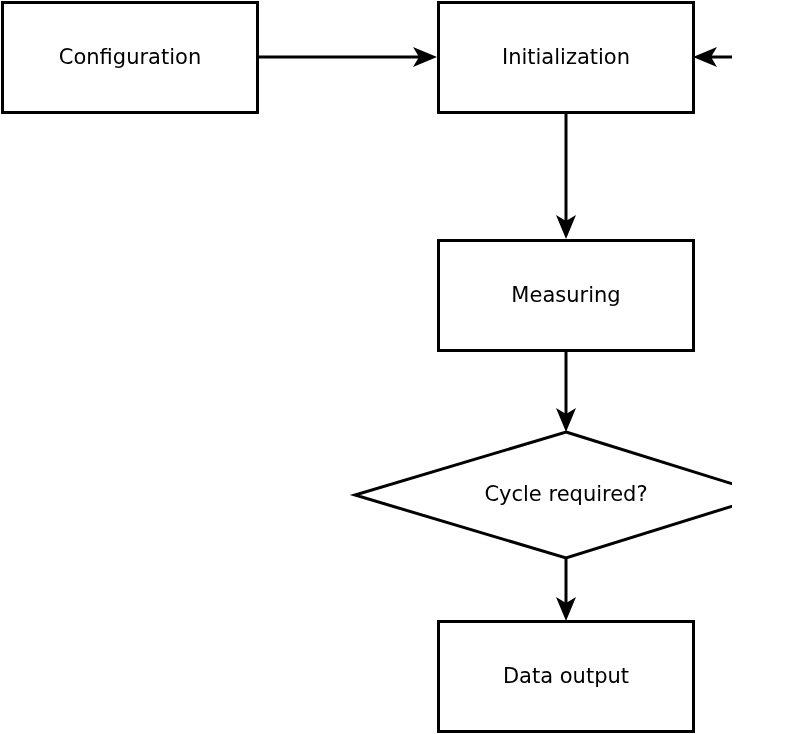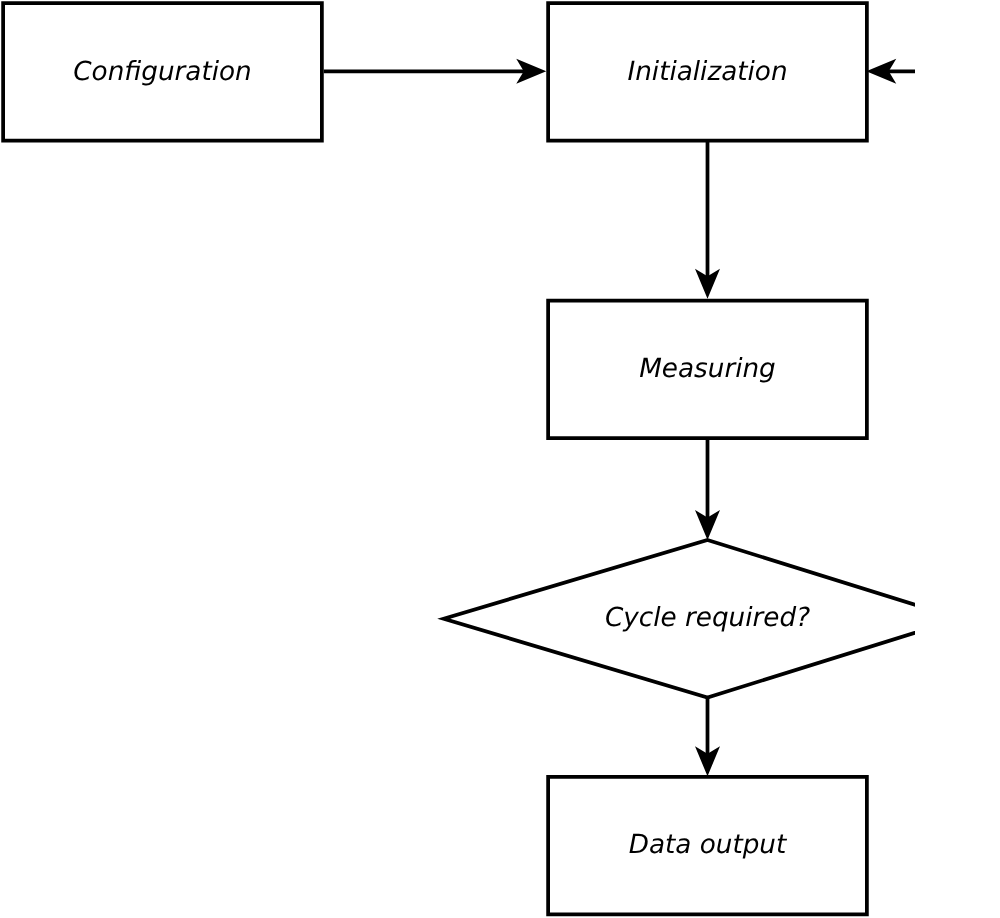--- a/index.html
+++ b/index.html
@@ -11,21 +11,20 @@
     width: 800px;
     height: 734px;
     font-family: "DejaVu Sans", sans-serif;
   }
   #diagram-root {
     position: relative;
     width: 732px;
     height: 734px;
     overflow: hidden;
     background: #ffffff;
-    font-style: italic;
   }
   svg.flow-canvas {
     position: absolute;
     left: 0;
     top: 0;
     width: 800px;
     height: 734px;
     display: block;
   }
   .node-shape {

